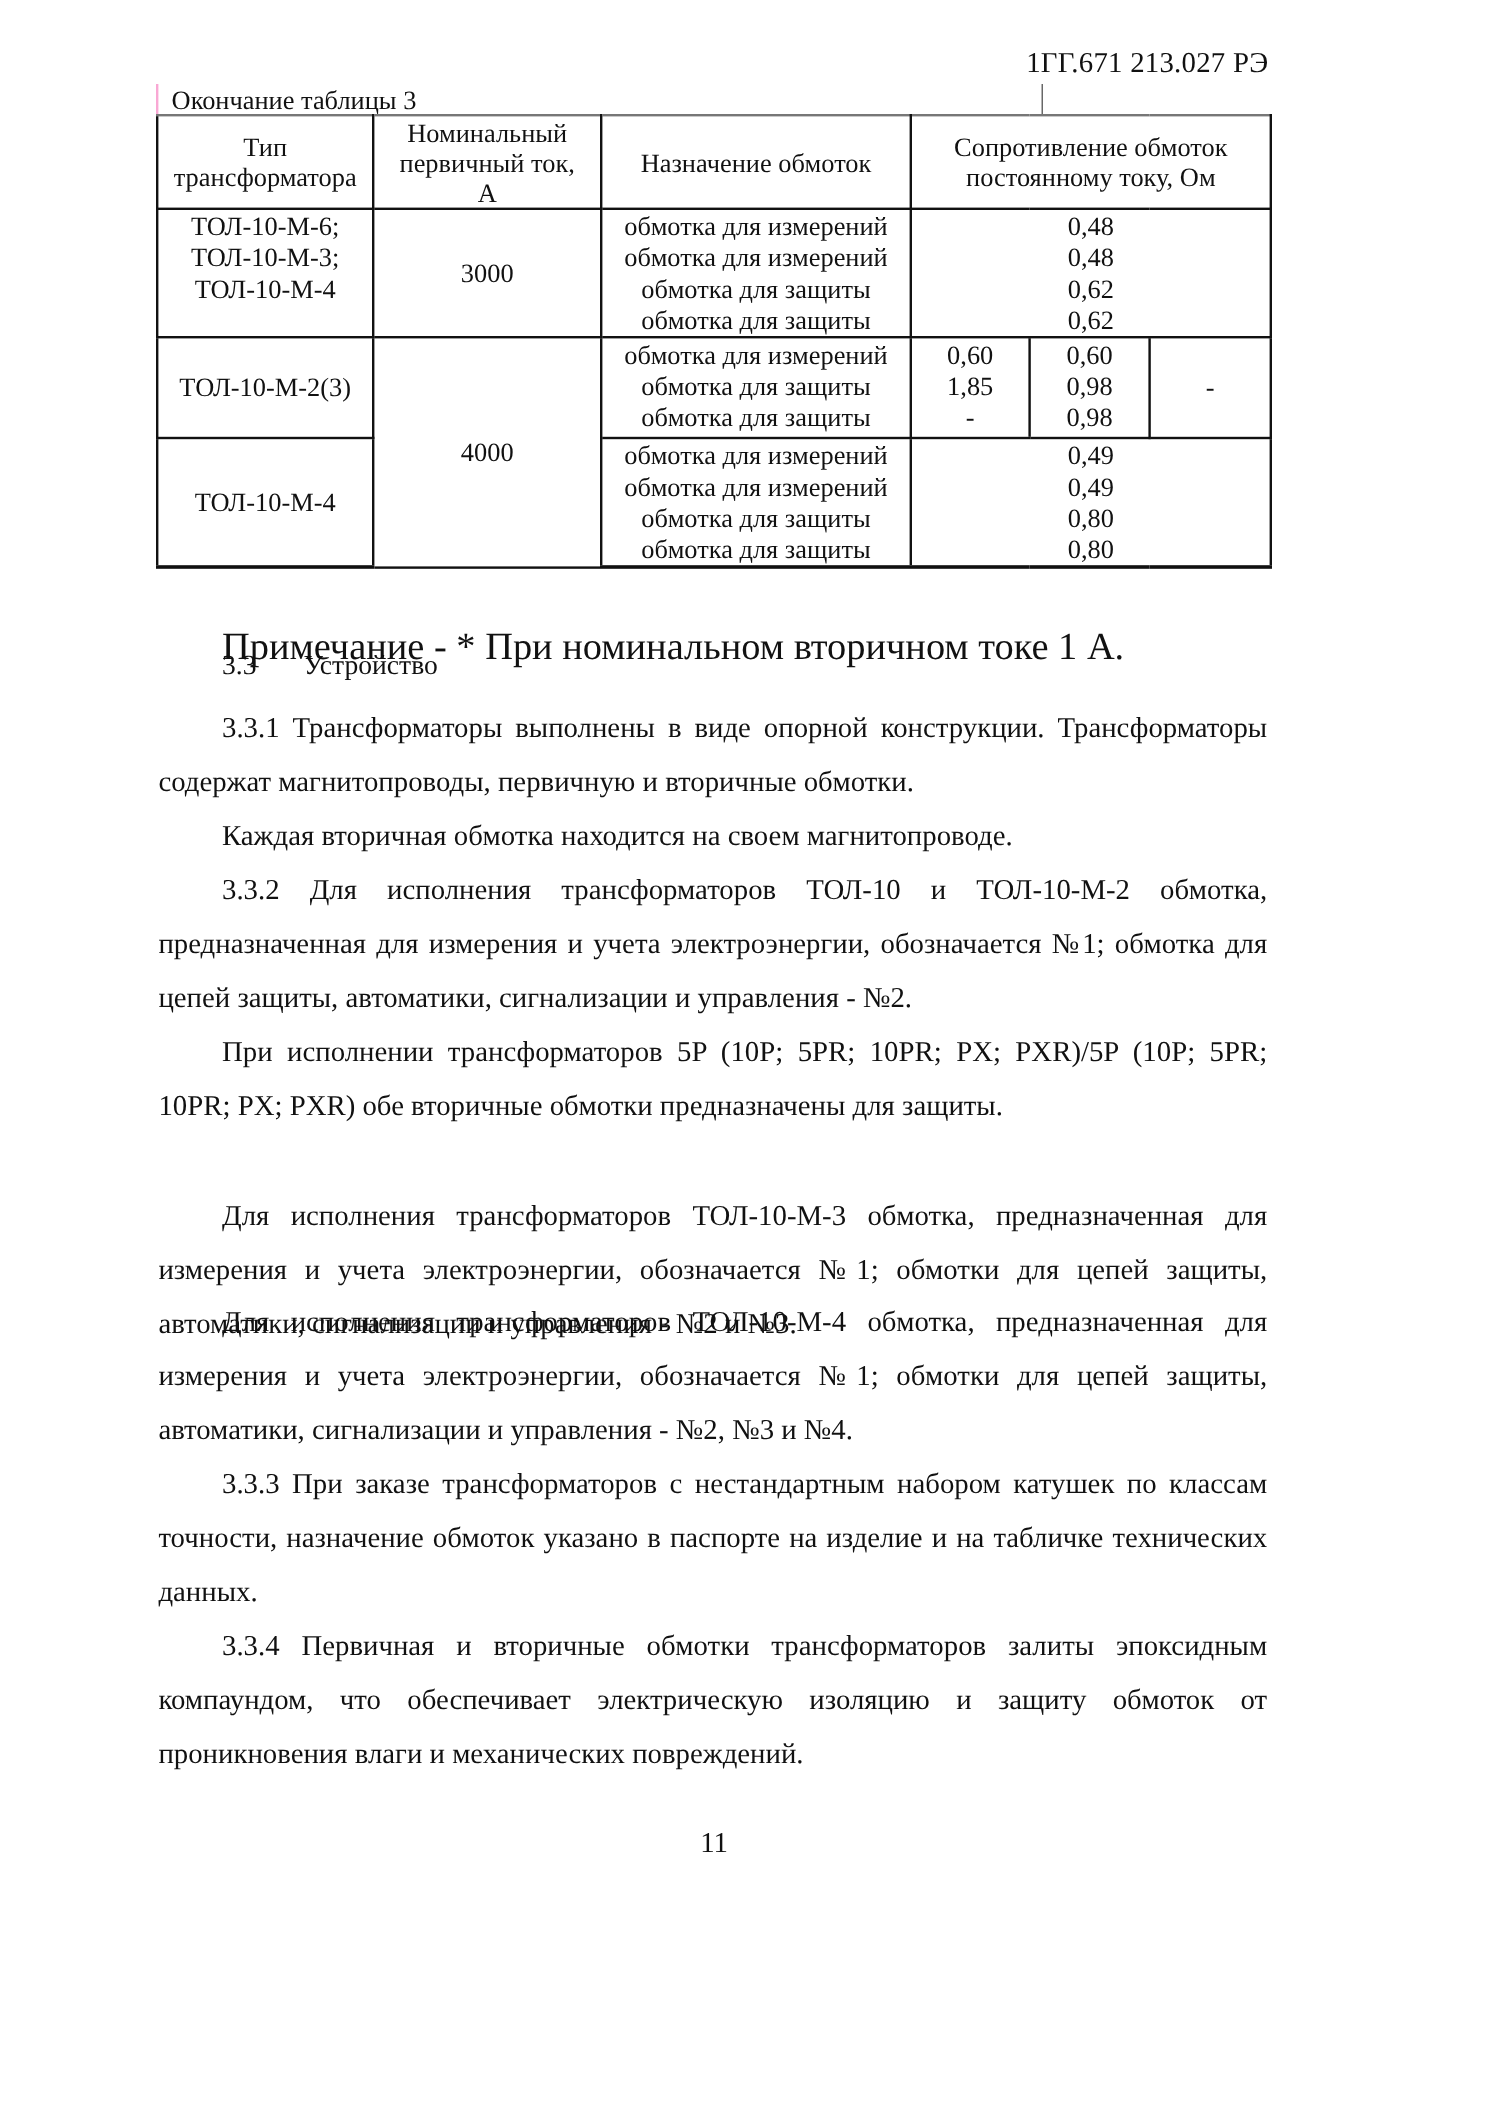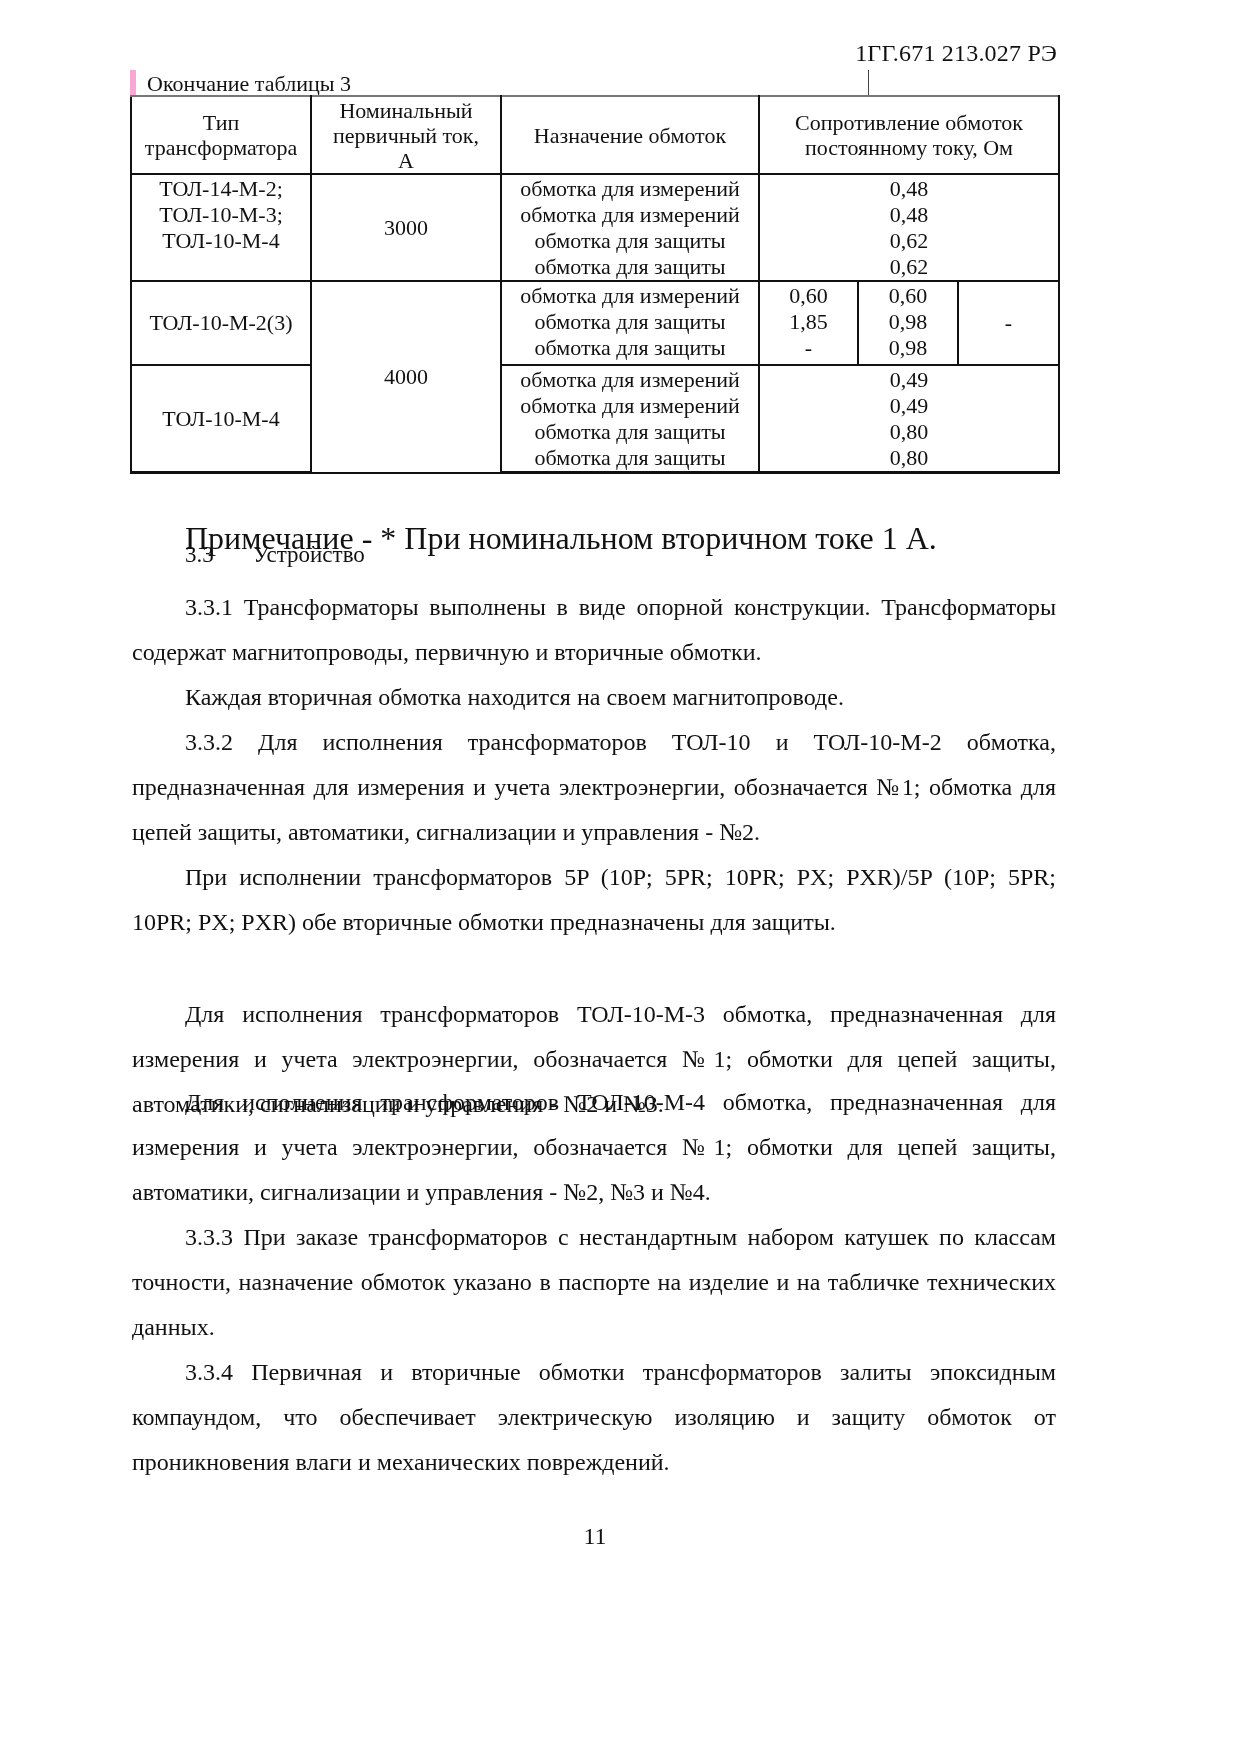--- a/index.html
+++ b/index.html
@@ -6,21 +6,21 @@
     body {
       width: 1241px; height: 1755px; position: relative; overflow: hidden;
       font-family: "Liberation Serif", "DejaVu Serif", serif; color: #111;
     }
     .doc-code {
       position: absolute; right: 184px; top: 40px;
       font-size: 24px; letter-spacing: 0.2px;
     }
     .caption-wrap {
       position: absolute; left: 130px; top: 70px; width: 739px; height: 25px;
-      border-left: 6px solid #f9a8d4; border-right: 1px solid #444;
+      border-left: 2px solid #f9a8d4; border-right: 1px solid #444;
       box-sizing: border-box;
     }
     .caption {
       position: absolute; left: 11px; top: 1px; font-size: 22px;
     }
     table.spec {
       position: absolute; left: 130px; top: 95px; width: 928px;
       border-collapse: collapse; table-layout: fixed;
       font-size: 22px; line-height: 26px;
     }
@@ -76,21 +76,21 @@
       <span class="line">Назначение обмоток</span>
     </td>
     <td colspan="3">
       <span class="line">Сопротивление обмоток</span>
       <span class="line">постоянному току, Ом</span>
     </td>
   </tr>
 
   <tr style="height:104px">
     <td style="vertical-align:top;padding-top:1px">
-      <span class="line">ТОЛ-14-М-2;</span>
+      <span class="line">ТОЛ-10-М-6;</span>
       <span class="line">ТОЛ-10-М-3;</span>
       <span class="line">ТОЛ-10-М-4</span>
     </td>
     <td>3000</td>
     <td class="purpose">
       <span class="line">обмотка для измерений</span>
       <span class="line">обмотка для измерений</span>
       <span class="line">обмотка для защиты</span>
       <span class="line">обмотка для защиты</span>
     </td>

